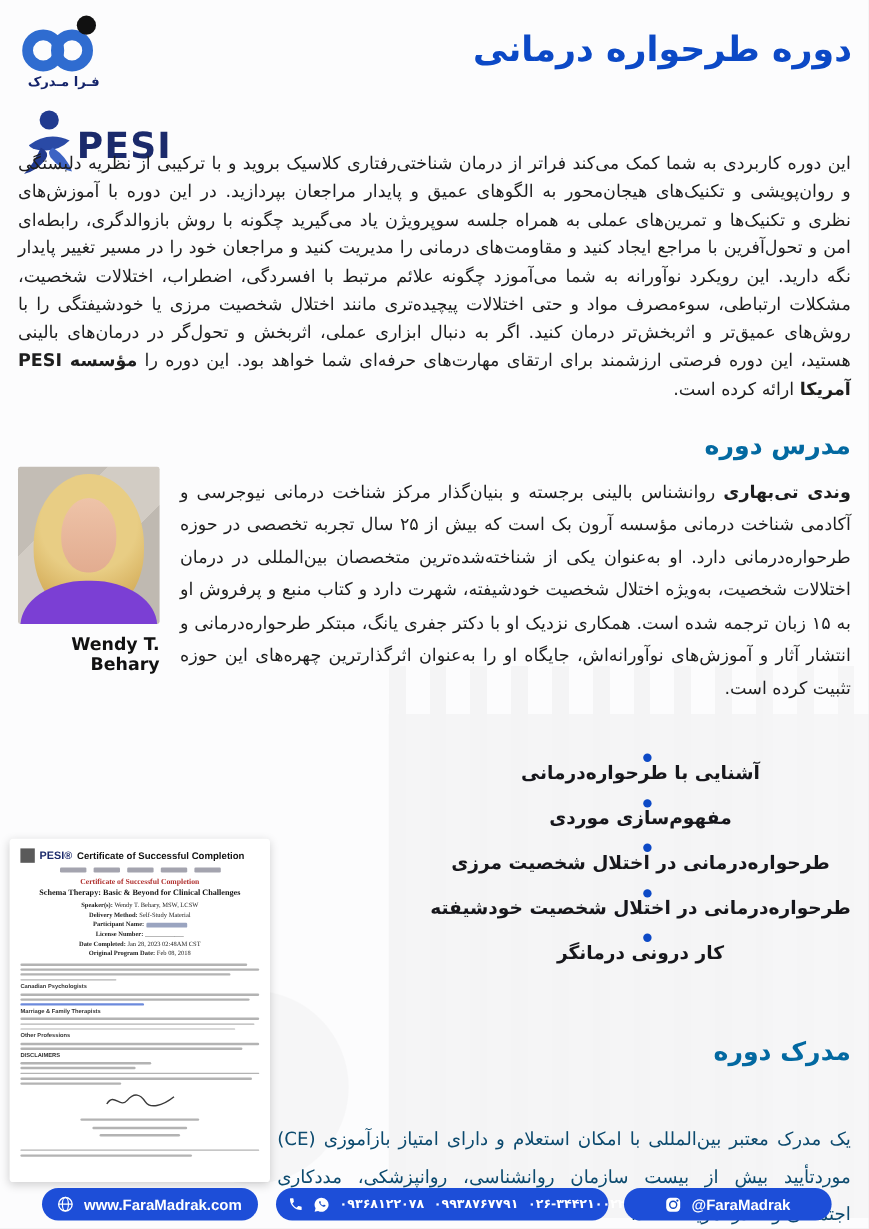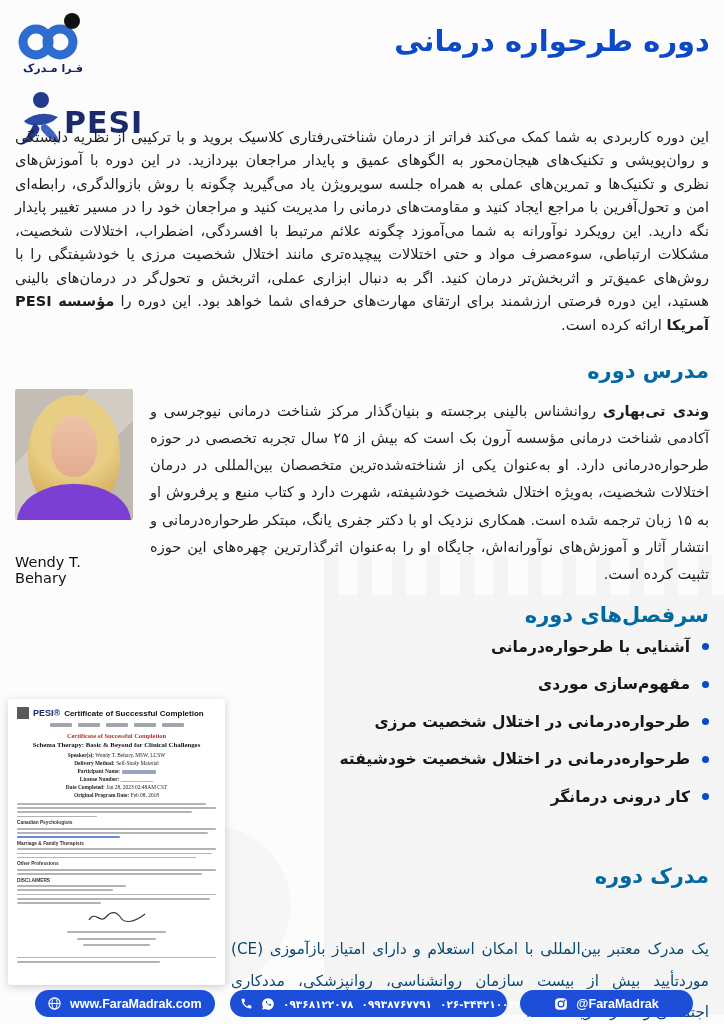--- a/index.html
+++ b/index.html
@@ -46,30 +46,30 @@
     background:linear-gradient(135deg,#c3bdb5 0 30%,#d2ccc4 30% 60%,#bfb9b1 60%);
     overflow:hidden;border-radius:2px;
   }
   .hair{position:absolute;left:13px;top:6px;width:92px;height:118px;border-radius:50% 50% 46% 46%;
     background:radial-gradient(circle at 50% 35%,#e8cd84 0 45%,#d3ab57 80%);}
   .face{position:absolute;left:36px;top:26px;width:46px;height:62px;border-radius:50% 50% 46% 46%;
     background:linear-gradient(180deg,#eec3a8,#e2ac90);}
   .blazer{position:absolute;left:2px;bottom:-6px;width:114px;height:42px;
     border-radius:48% 48% 0 0/90% 90% 0 0;background:#7b3fd4;}
   .photo-cap{
-    position:absolute;left:15px;top:554px;width:118px;text-align:left;
-    font-size:14.5px;font-weight:normal;color:#111;
+    position:absolute;left:15px;top:530px;width:118px;text-align:right;
+    font-size:14.5px;font-weight:bold;color:#111;
   }
   .inst-bio{
     position:absolute;left:150px;top:382px;width:559px;direction:rtl;
     font-size:14.6px;line-height:27.3px;text-align:justify;color:#1e1e1e;
   }
   
   .topics{position:absolute;right:15px;top:628px;direction:rtl;list-style:none;margin:0;padding:0;}
-  .topics li{display:flex;align-items:center;height:37.5px;font-size:15.5px;font-weight:bold;color:#17171c;}
+  .topics li{display:flex;align-items:center;height:37.5px;font-size:15.5px;font-weight:bold;color:#17171c;flex-direction:column;}
   .dot{width:7px;height:7px;border-radius:50%;background:#0c49c6;margin-left:12px;flex:0 0 auto;}
   
   .cert{
     position:absolute;left:8px;top:699px;width:217px;height:286px;background:#fff;
     border-radius:3px;box-shadow:0 2px 8px rgba(0,0,0,.18);padding:8px 9px;font-family:"Liberation Serif","DejaVu Serif",serif;
   }
   .cert-head{display:flex;align-items:center;gap:4px;}
   .cert-sq{width:12px;height:12px;background:#5a5a5a;flex:0 0 auto;}
   .cert-pesi{font-family:"Liberation Sans","DejaVu Sans",sans-serif;font-size:9px;font-weight:bold;color:#1b2a6b;}
   .cert-head-title{font-family:"Liberation Sans","DejaVu Sans",sans-serif;font-size:8px;font-weight:bold;color:#111;line-height:9px;}
@@ -142,21 +142,20 @@
 
   <div class="inst-photo">
     <div class="hair"></div>
     <div class="face"></div>
     <div class="blazer"></div>
   </div>
   <div class="photo-cap">Wendy T. Behary</div>
 
   <p class="inst-bio"><b>وندی تی‌بهاری</b><span> روانشناس بالینی برجسته و بنیان‌گذار مرکز شناخت درمانی نیوجرسی و آکادمی شناخت درمانی مؤسسه آرون بک است که بیش از ۲۵ سال تجربه تخصصی در حوزه طرحواره‌درمانی دارد. او به‌عنوان یکی از شناخته‌شده‌ترین متخصصان بین‌المللی در درمان اختلالات شخصیت، به‌ویژه اختلال شخصیت خودشیفته، شهرت دارد و کتاب منبع و پرفروش او به ۱۵ زبان ترجمه شده است. همکاری نزدیک او با دکتر جفری یانگ، مبتکر طرحواره‌درمانی و انتشار آثار و آموزش‌های نوآورانه‌اش، جایگاه او را به‌عنوان اثرگذارترین چهره‌های این حوزه تثبیت کرده است.</span></p>
 
-  <h2 class="sec-h" style="top:586px">سرفصل‌های دوره</h2>
   <ul class="topics">
     <li>
         <span class="dot"></span>
         <span>آشنایی با طرحواره‌درمانی</span>
       </li>
     <li>
         <span class="dot"></span>
         <span>مفهوم‌سازی موردی</span>
       </li>
     <li>

